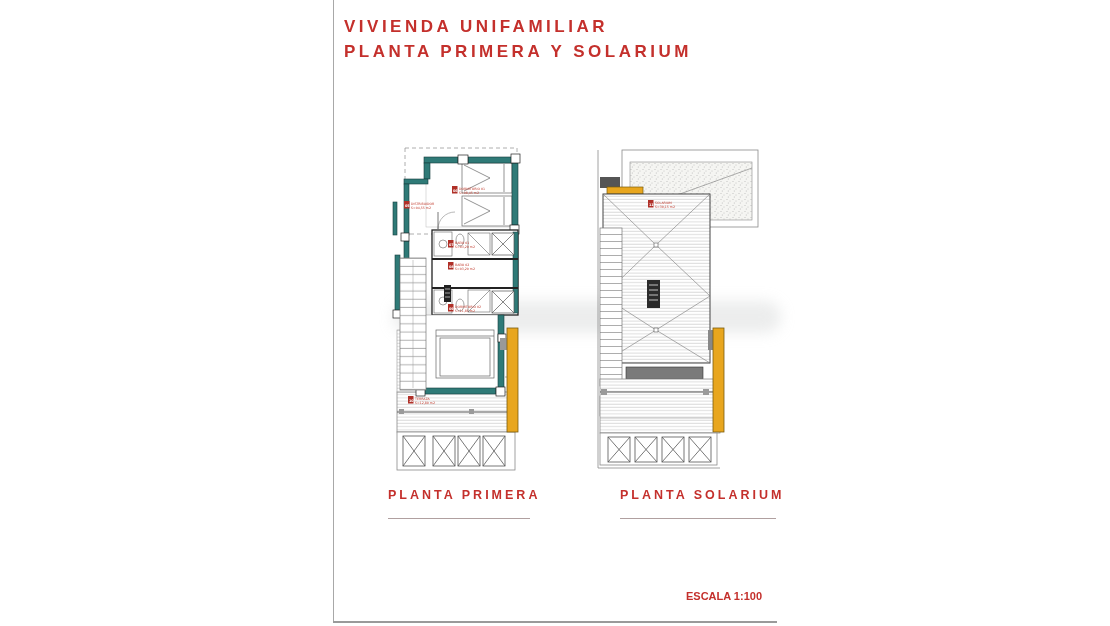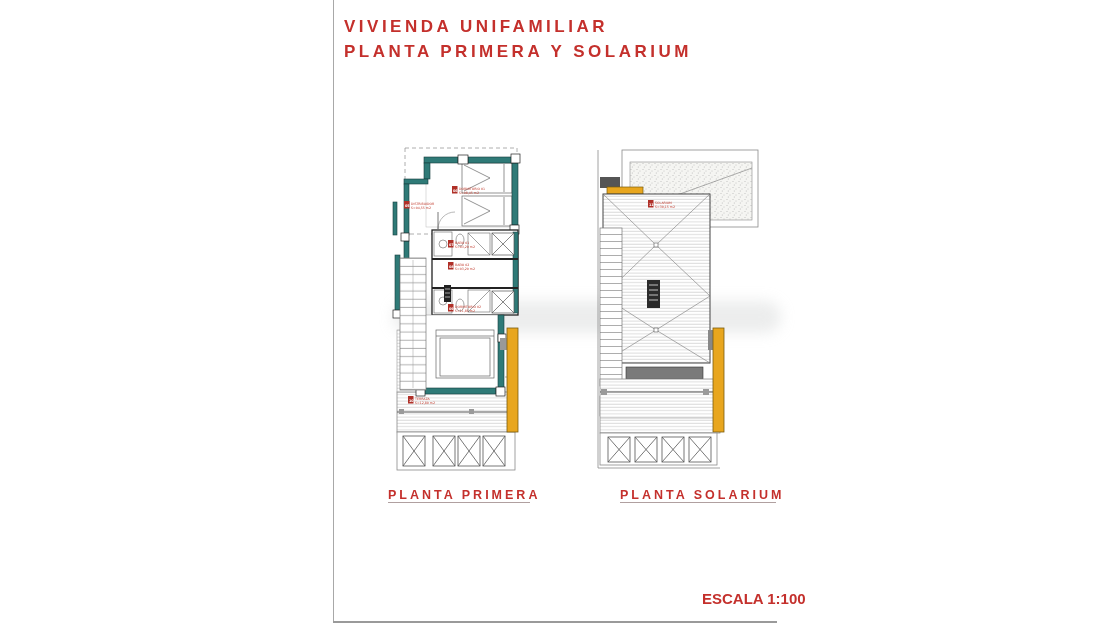--- a/index.html
+++ b/index.html
@@ -5,24 +5,24 @@
   html,body{margin:0;padding:0;}
   body{
     width:1110px;height:626px;position:relative;background:#ffffff;
     font-family:"Liberation Sans","DejaVu Sans",sans-serif;overflow:hidden;
   }
   .page-border-left{position:absolute;left:333px;top:0;width:1px;height:623px;background:#a8a8a8;}
   .page-border-bottom{position:absolute;left:333px;top:621px;width:444px;height:2px;background:#9a9a9a;}
   .title-block{position:absolute;left:344px;top:14px;color:#c4302c;font-weight:bold;
     font-size:17px;letter-spacing:3.5px;line-height:25px;white-space:nowrap;}
   .plan-caption{position:absolute;color:#c4302c;font-weight:bold;font-size:12.5px;
-    letter-spacing:3px;text-align:center;padding-bottom:0;border-bottom:1px solid #b0a0a0;white-space:nowrap;}
+    letter-spacing:3px;text-align:center;padding-bottom:16px;border-bottom:1px solid #b0a0a0;white-space:nowrap;}
   .caption-primera{left:388px;top:488px;width:142px;}
   .caption-solarium{left:620px;top:488px;width:156px;}
-  .scale-label{position:absolute;left:686px;top:590px;color:#c4302c;font-weight:bold;font-size:15px;margin-left:16px;}
+  .scale-label{position:absolute;left:686px;top:590px;color:#c4302c;font-weight:bold;font-size:11px;}
   .watermark{position:absolute;left:393px;top:301px;width:388px;height:32px;
     background:rgba(185,190,192,0.28);border-radius:16px;filter:blur(7px);}
   svg{position:absolute;left:0;top:0;}
   svg text{font-family:"DejaVu Sans","Liberation Sans",sans-serif;}
   .room-name{font-size:3.2px;fill:#c0392b;}
   .room-area{font-size:3.2px;fill:#c0392b;}
   .room-num{font-size:3.4px;fill:#ffffff;font-weight:bold;}
 </style>
 </head>
 <body>

